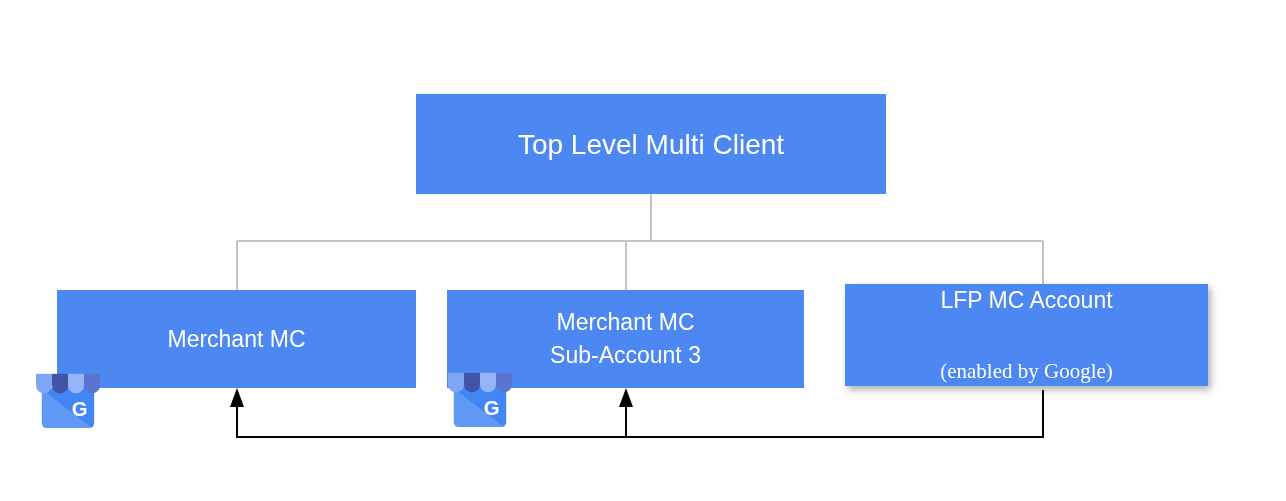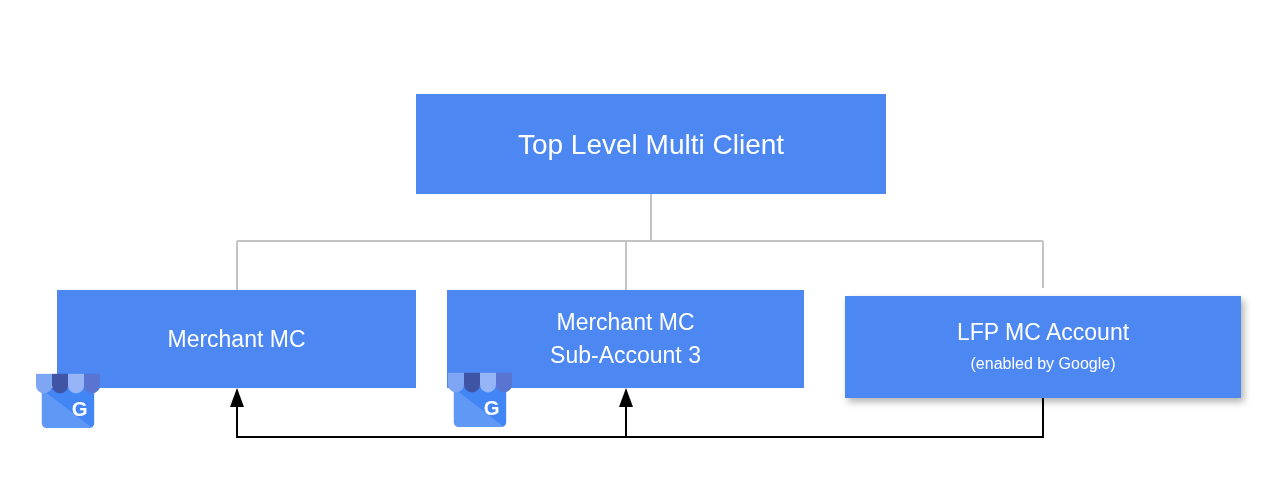--- a/index.html
+++ b/index.html
@@ -53,30 +53,32 @@
   .node-sub2 {
     left: 447px;
     top: 290px;
     width: 357px;
     height: 98px;
     font-size: 23px;
     line-height: 33px;
   }
   .node-lfp {
     left: 845px;
-    top: 296px;
-    width: 396px;
+    top: 284px;
+    width: 363px;
     height: 102px;
     font-size: 23px;
     line-height: 33px;
     box-shadow: 3px 4px 7px rgba(0,0,0,0.30);
+    justify-content: space-between;
   }
   .node-lfp .line-small {
-    font-size: 16px;
+    font-size: 21px;
     line-height: 30px;
+    font-family: Liberation Serif, serif;
   }
   .gmb-icon {
     position: absolute;
     width: 64px;
     height: 64px;
     z-index: 3;
   }
   .gmb-icon-1 { left: 36px;  top: 368px; }
   .gmb-icon-2 { left: 448px; top: 367px; }
 </style>

